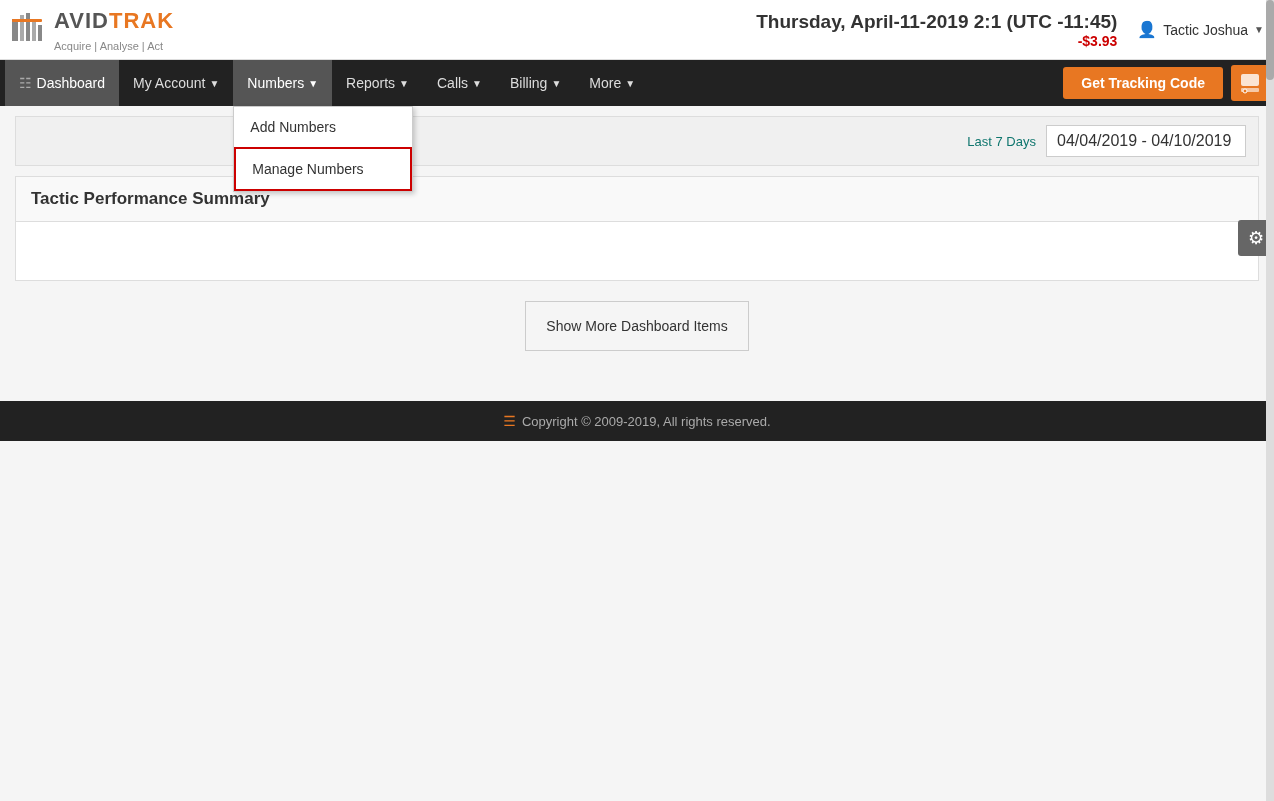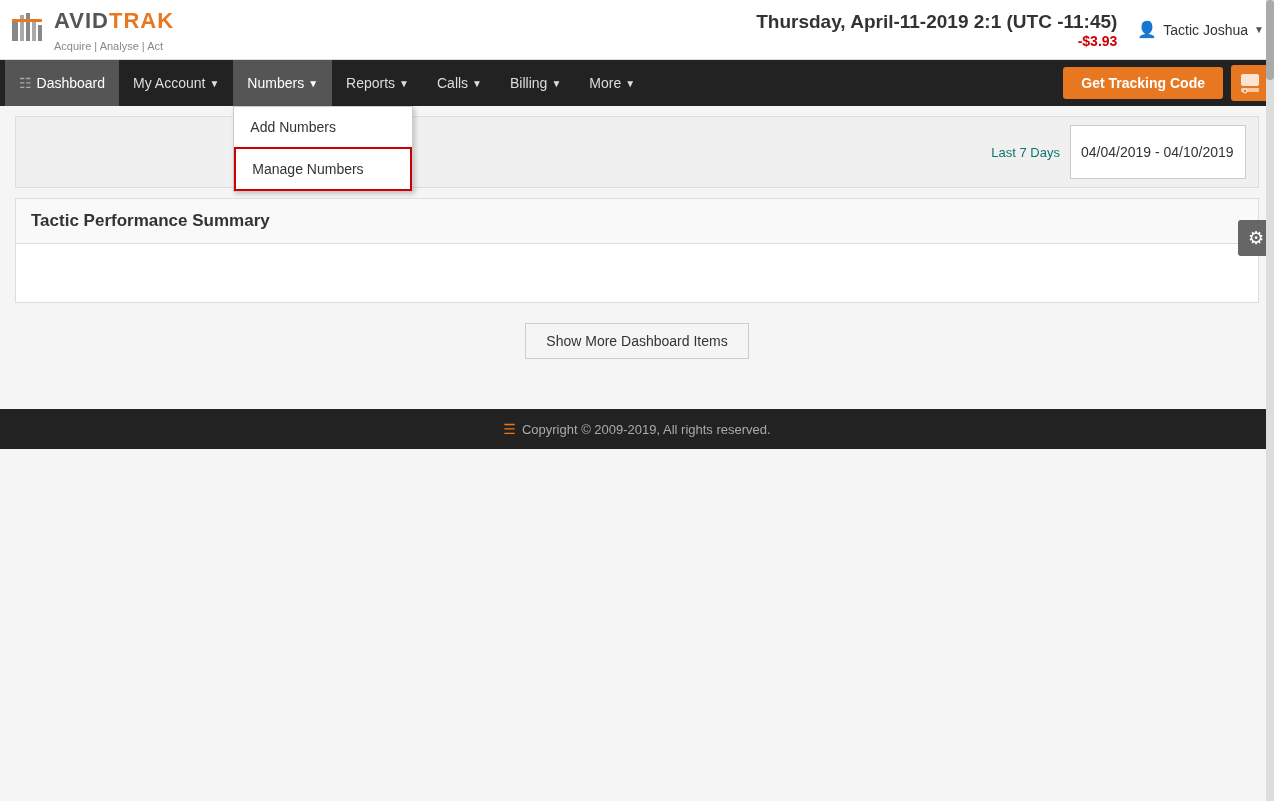--- a/index.html
+++ b/index.html
@@ -172,24 +172,24 @@
       margin-bottom: 10px;
     }
     .filter-label {
       margin-right: 10px;
       color: #0f766e;
       font-size: 13px;
     }
     .date-range-input {
       border: 1px solid #ccc;
       background: #fff;
-      padding: 18px 10px;
-      font-size: 14px;
-      color: #333;
-      width: 176px;
+      padding: 6px 10px;
+      font-size: 16px;
+      color: #333;
+      width: 200px;
     }
 
     
     .section-header {
       background: #f9f9f9;
       border: 1px solid #ddd;
       border-bottom: none;
       padding: 12px 15px;
       display: flex;
       align-items: center;
@@ -223,21 +223,21 @@
       padding: 15px;
       display: flex;
       align-items: center;
       justify-content: center;
     }
 
     .show-more-btn {
       background: #f5f5f5;
       border: 1px solid #ccc;
       color: #333;
-      padding: 9px 20px;
+      padding: 16px 20px;
       font-size: 14px;
       cursor: pointer;
       margin: 20px auto;
       display: block;
     }
 
     
     .footer {
       background: #222;
       color: #aaa;

